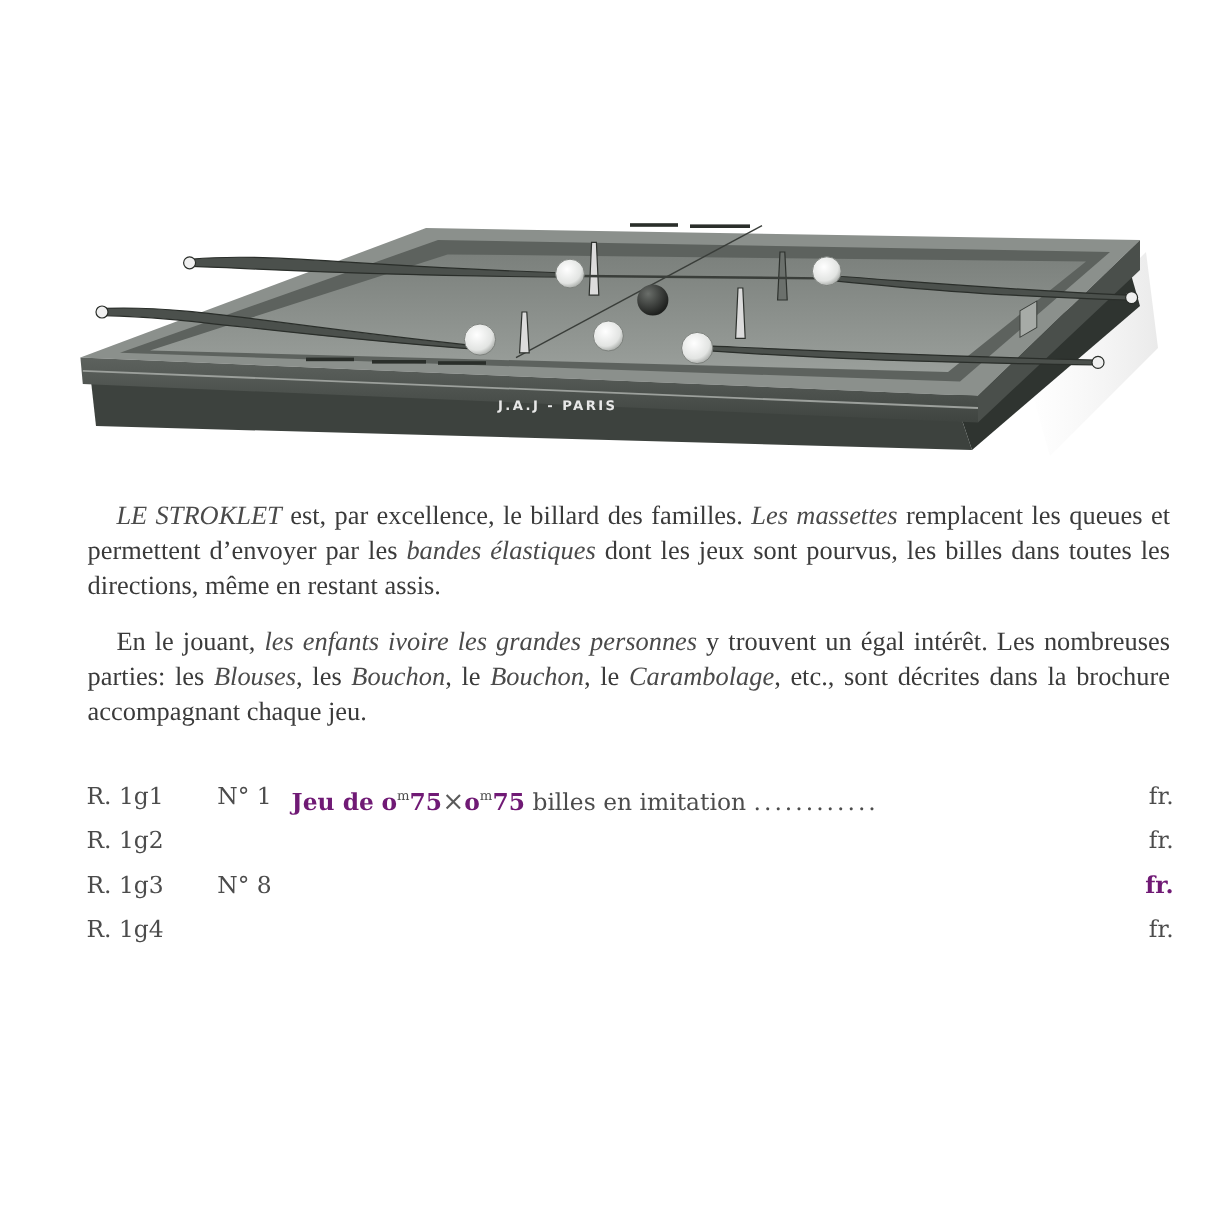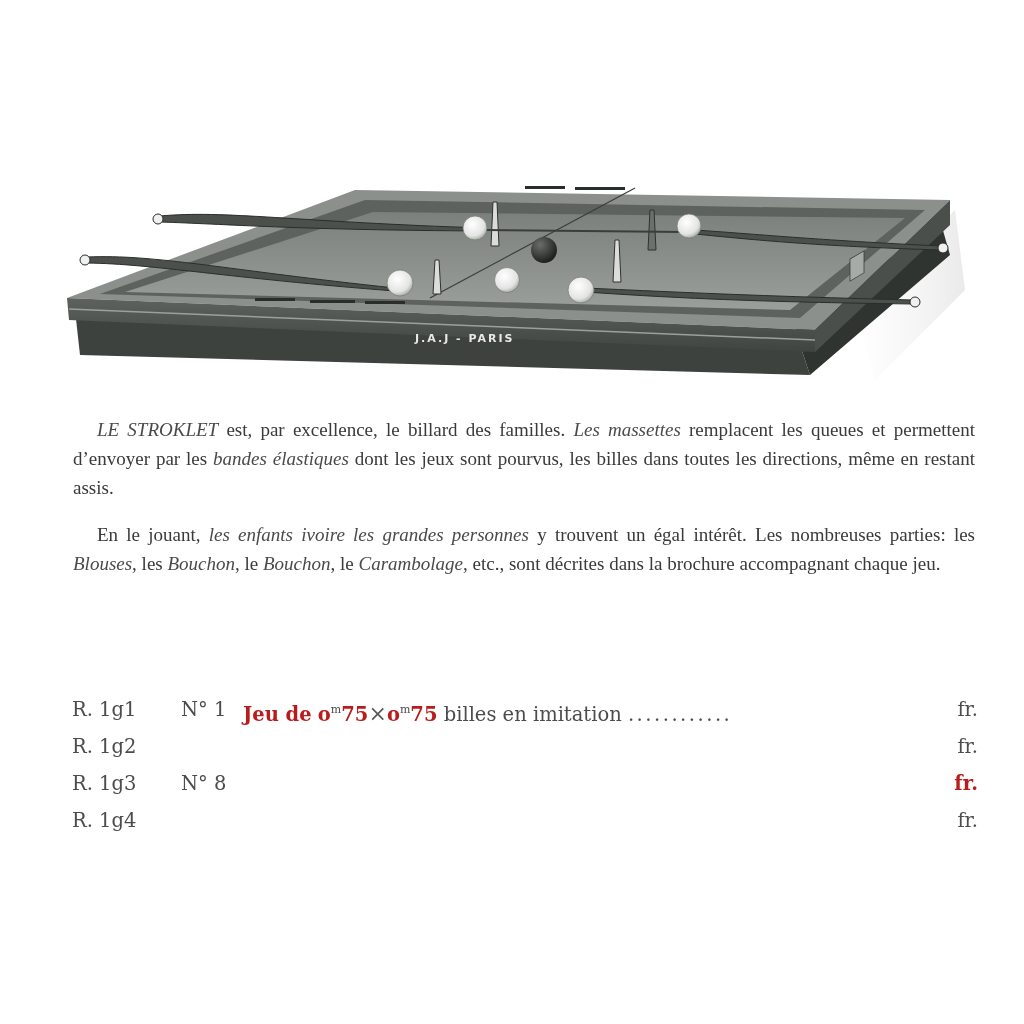--- a/index.html
+++ b/index.html
@@ -2,36 +2,36 @@
 <html><head>
   <meta charset="utf-8">
   <style>
     html, body { margin: 0; padding: 0; background: #ffffff; }
     body { width: 1024px; height: 1024px; position: relative; overflow: hidden; }
     .illustration { position: absolute; left: 55px; top: 170px; width: 910px; height: 220px; text-align: right; }
     .illustration svg { width: 100%; height: 100%; display: block; }
     .body-text {
       position: absolute; left: 73px; width: 902px;
       font-family: "Liberation Serif", "DejaVu Serif", serif;
-      font-size: 19px; line-height: 29px; color: #3a3a3a;
+      font-size: 22px; line-height: 29px; color: #3a3a3a;
       text-align: justify; text-align-last: left;
     }
     .para1 { top: 415px; }
     .para2 { top: 520px; }
     .para p { margin: 0; }
     .indent { display: inline-block; width: 24px; }
     .body-text i { font-style: italic; color: #4a4a4a; }
-    .catalog { position: absolute; left: 72px; top: 645px; width: 906px; font-family: "DejaVu Serif", "Liberation Serif", serif; color: #4c4c4c; margin-top: 46px; }
+    .catalog { position: absolute; left: 72px; top: 645px; width: 906px; font-family: "DejaVu Serif", "Liberation Serif", serif; color: #4c4c4c; }
     .cat-row { position: relative; height: 37px; font-size: 19.5px; line-height: 37px; white-space: nowrap; }
     .cat-ref { position: absolute; left: 0; top: 0; }
     .cat-num { position: absolute; left: 109px; top: 0; }
     .cat-desc { position: absolute; left: 171px; top: 0; }
     .cat-desc-sub { position: absolute; left: 124px; top: 0; letter-spacing: 0.4px; }
     .cat-price { position: absolute; right: 0; top: 0; }
-    .bold { font-weight: bold; color: #b91c1c; }
+    .bold { font-weight: bold; color: #701a75; }
     .sup { font-size: 11px; vertical-align: 8px; }
     .times { font-weight: normal; font-size: 22px; color: #5a5a5a; }
     .dots { letter-spacing: 2.5px; }
   </style>
 </head>
 <body>
 
 <div class="illustration">
   <svg viewBox="0 0 910 220" xmlns="http://www.w3.org/2000/svg">
     <defs>

